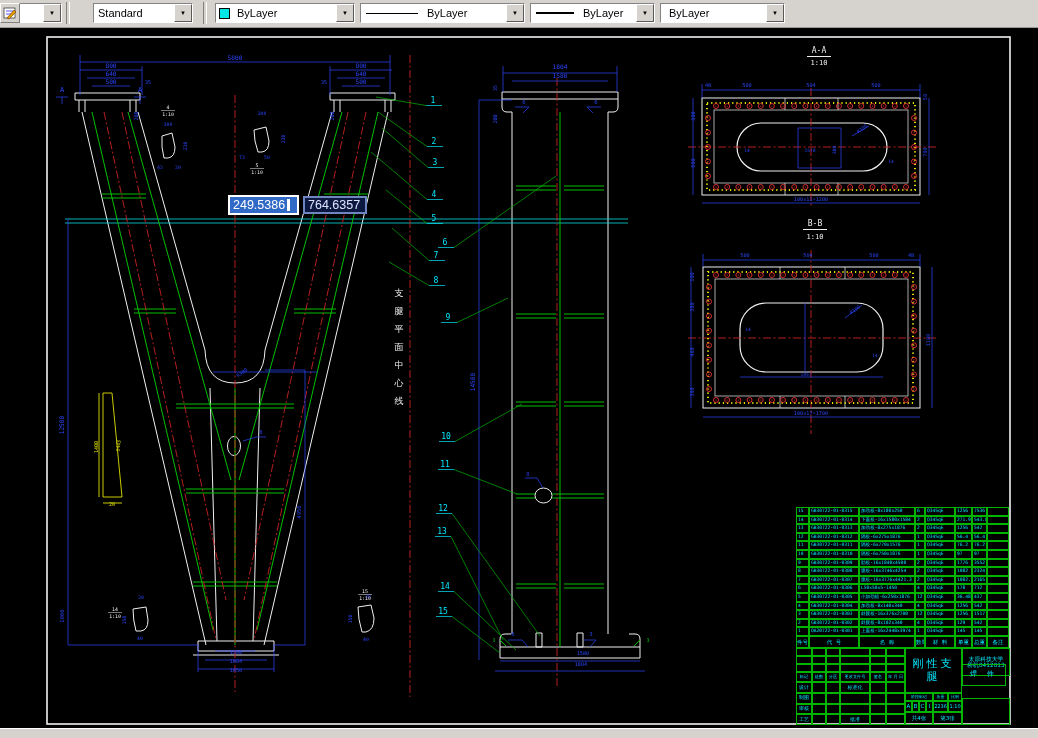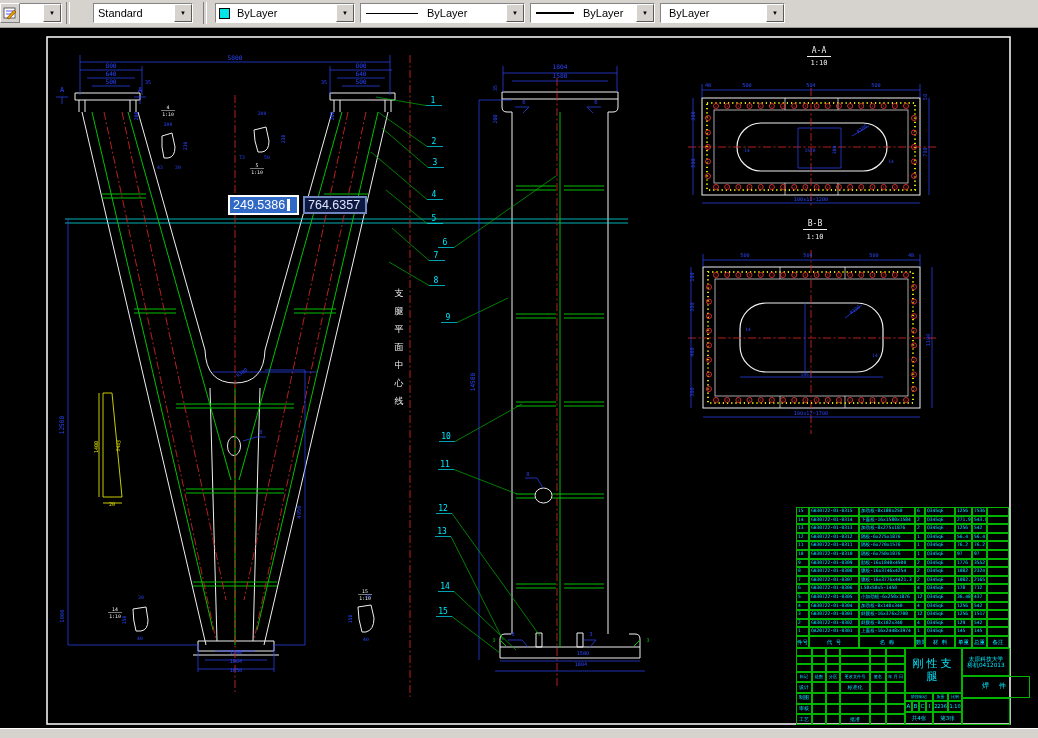--- a/index.html
+++ b/index.html
@@ -691,21 +691,21 @@
         <div class="c" style="width: 22px;">备注</div>
       </div>
     </div>
 
   <div class="tb" id="tb">
     <div class="cell" style="left:109px;top:0;width:57px;height:45px;font-size:11px;letter-spacing:3px">刚性支腿</div>
     <div class="cell" style="left:166px;top:0;width:48px;height:28px;flex-direction:column;font-size:5.8px">
       <div>太原科技大学</div>
       <div>桥机0412013</div>
     </div>
-    <div class="cell" style="left:166px;top:28px;width:68px;height:22px;font-size:7px;letter-spacing:4px">焊  件</div>
+    <div class="cell" style="left:166px;top:16px;width:44px;height:22px;font-size:7px;letter-spacing:4px">焊  件</div>
     <div class="cell" style="left:109px;top:45px;width:28px;height:8px;font-size:4px">阶段标记</div>
     <div class="cell" style="left:137px;top:45px;width:15px;height:8px;font-size:4px">质量</div>
     <div class="cell" style="left:152px;top:45px;width:14px;height:8px;font-size:4px">比例</div>
     <div class="cell" style="left:109px;top:53px;width:7px;height:11px;font-size:5.5px">A</div>
     <div class="cell" style="left:116px;top:53px;width:7px;height:11px;font-size:5.5px">B</div>
     <div class="cell" style="left:123px;top:53px;width:7px;height:11px;font-size:5.5px">C</div>
     <div class="cell" style="left:130px;top:53px;width:7px;height:11px;font-size:5.5px">I</div>
     <div class="cell" style="left:137px;top:53px;width:15px;height:11px;font-size:5px">2236</div>
     <div class="cell" style="left:152px;top:53px;width:14px;height:11px;font-size:5px">1:10</div>
     <div class="cell" style="left:109px;top:64px;width:28px;height:13px;font-size:5.5px">共4张</div>

